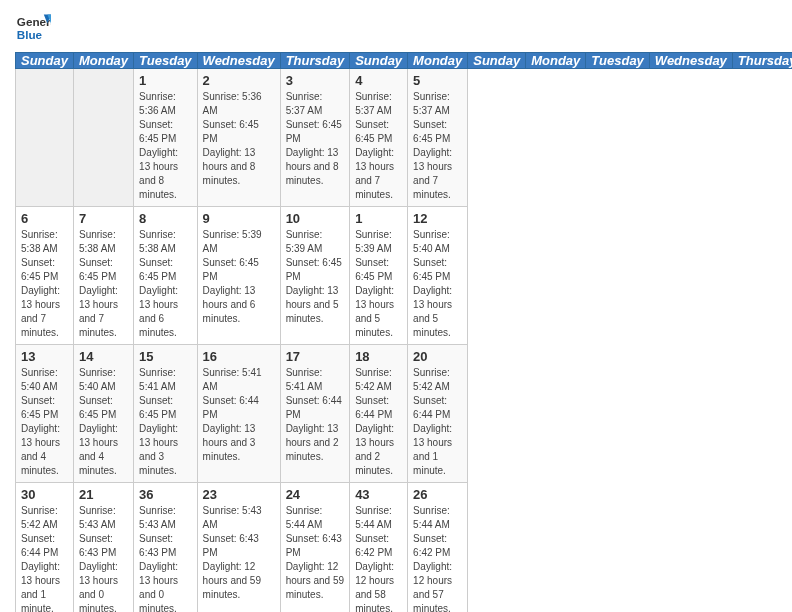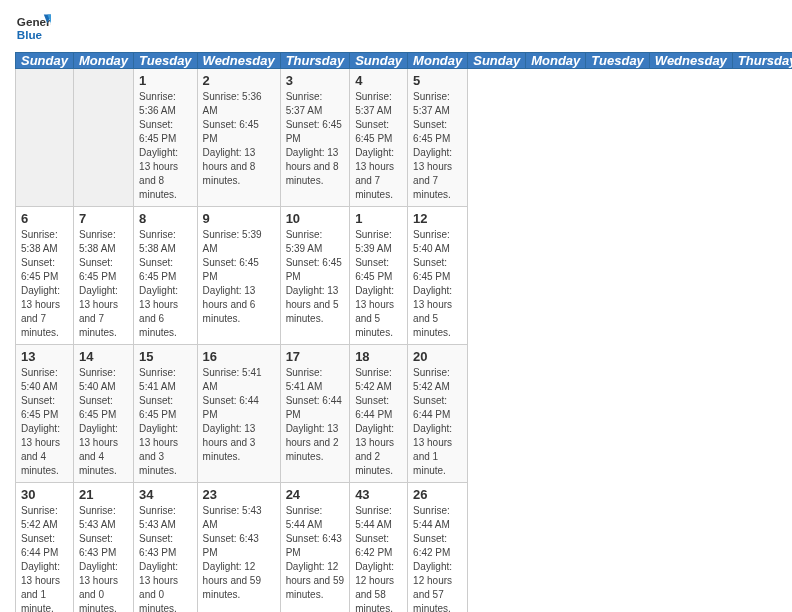--- a/index.html
+++ b/index.html
@@ -206,21 +206,21 @@
       <tr>
         <td>
           <span class="day-num">30</span>
           <div class="day-info">Sunrise: 5:42 AM<br>Sunset: 6:44 PM<br>Daylight: 13 hours and 1 minute.</div>
         </td>
         <td>
           <span class="day-num">21</span>
           <div class="day-info">Sunrise: 5:43 AM<br>Sunset: 6:43 PM<br>Daylight: 13 hours and 0 minutes.</div>
         </td>
         <td>
-          <span class="day-num">34</span>
+          <span class="day-num">36</span>
           <div class="day-info">Sunrise: 5:43 AM<br>Sunset: 6:43 PM<br>Daylight: 13 hours and 0 minutes.</div>
         </td>
         <td>
           <span class="day-num">23</span>
           <div class="day-info">Sunrise: 5:43 AM<br>Sunset: 6:43 PM<br>Daylight: 12 hours and 59 minutes.</div>
         </td>
         <td>
           <span class="day-num">24</span>
           <div class="day-info">Sunrise: 5:44 AM<br>Sunset: 6:43 PM<br>Daylight: 12 hours and 59 minutes.</div>
         </td>

